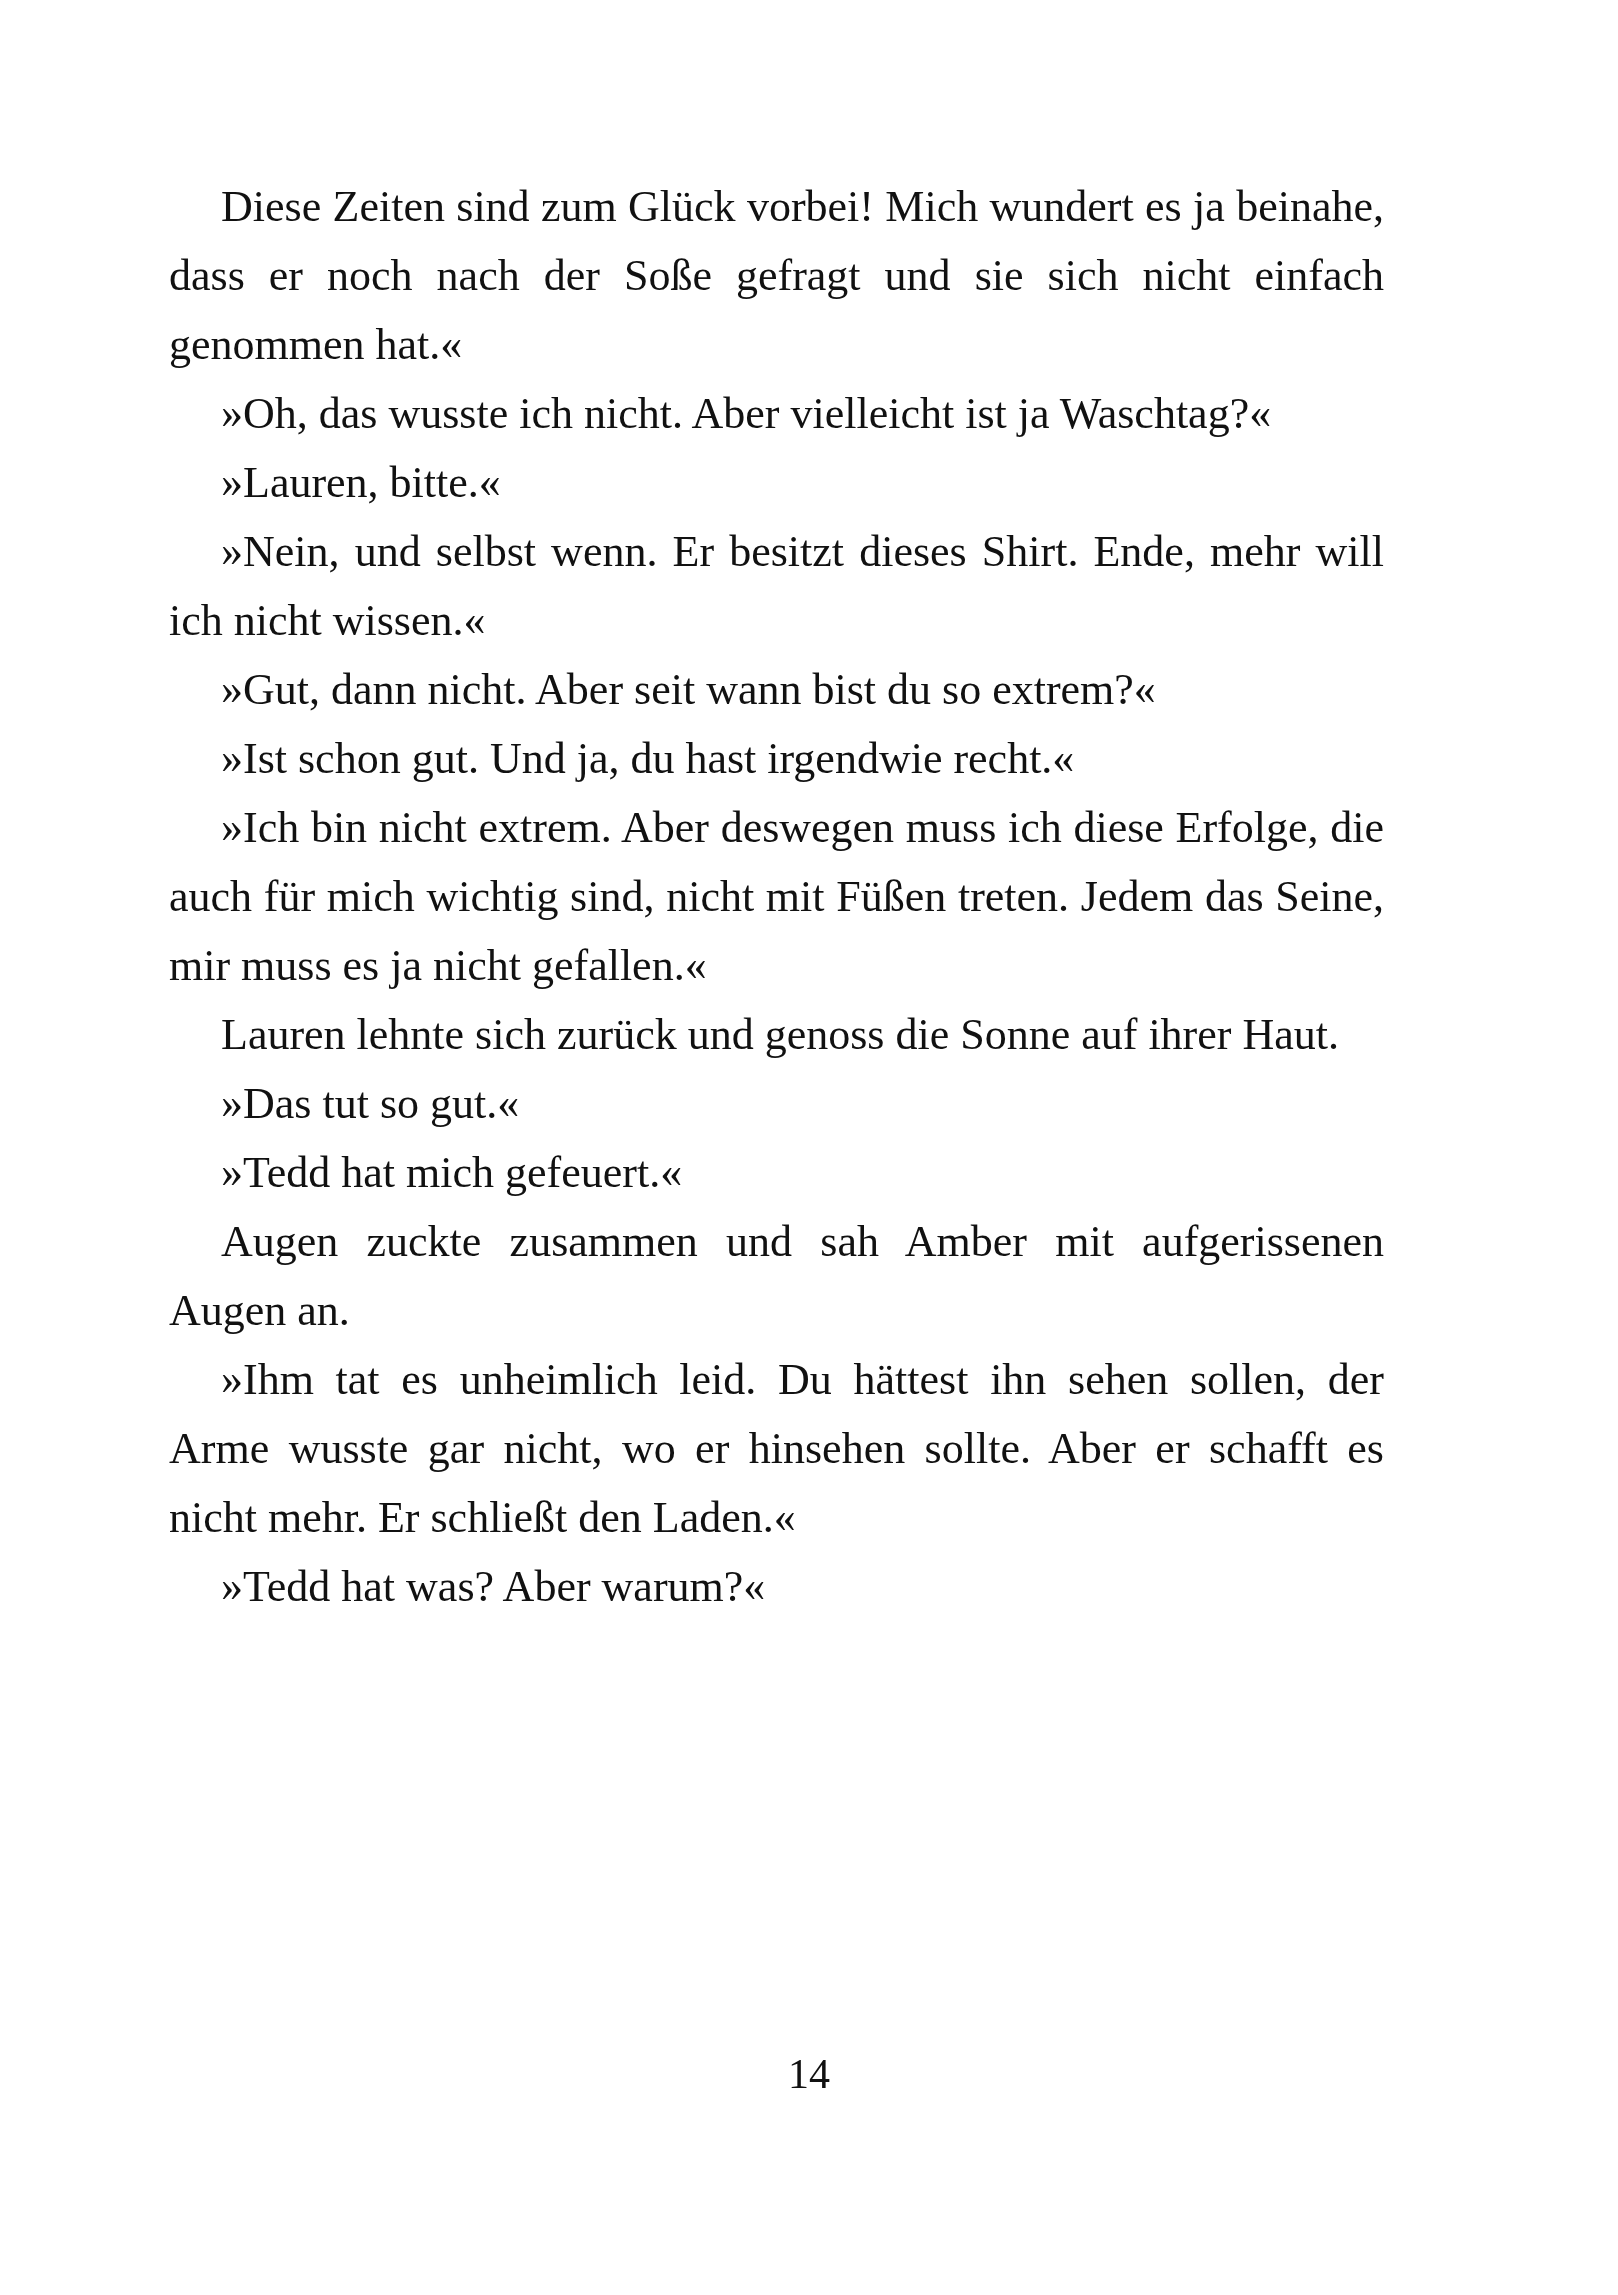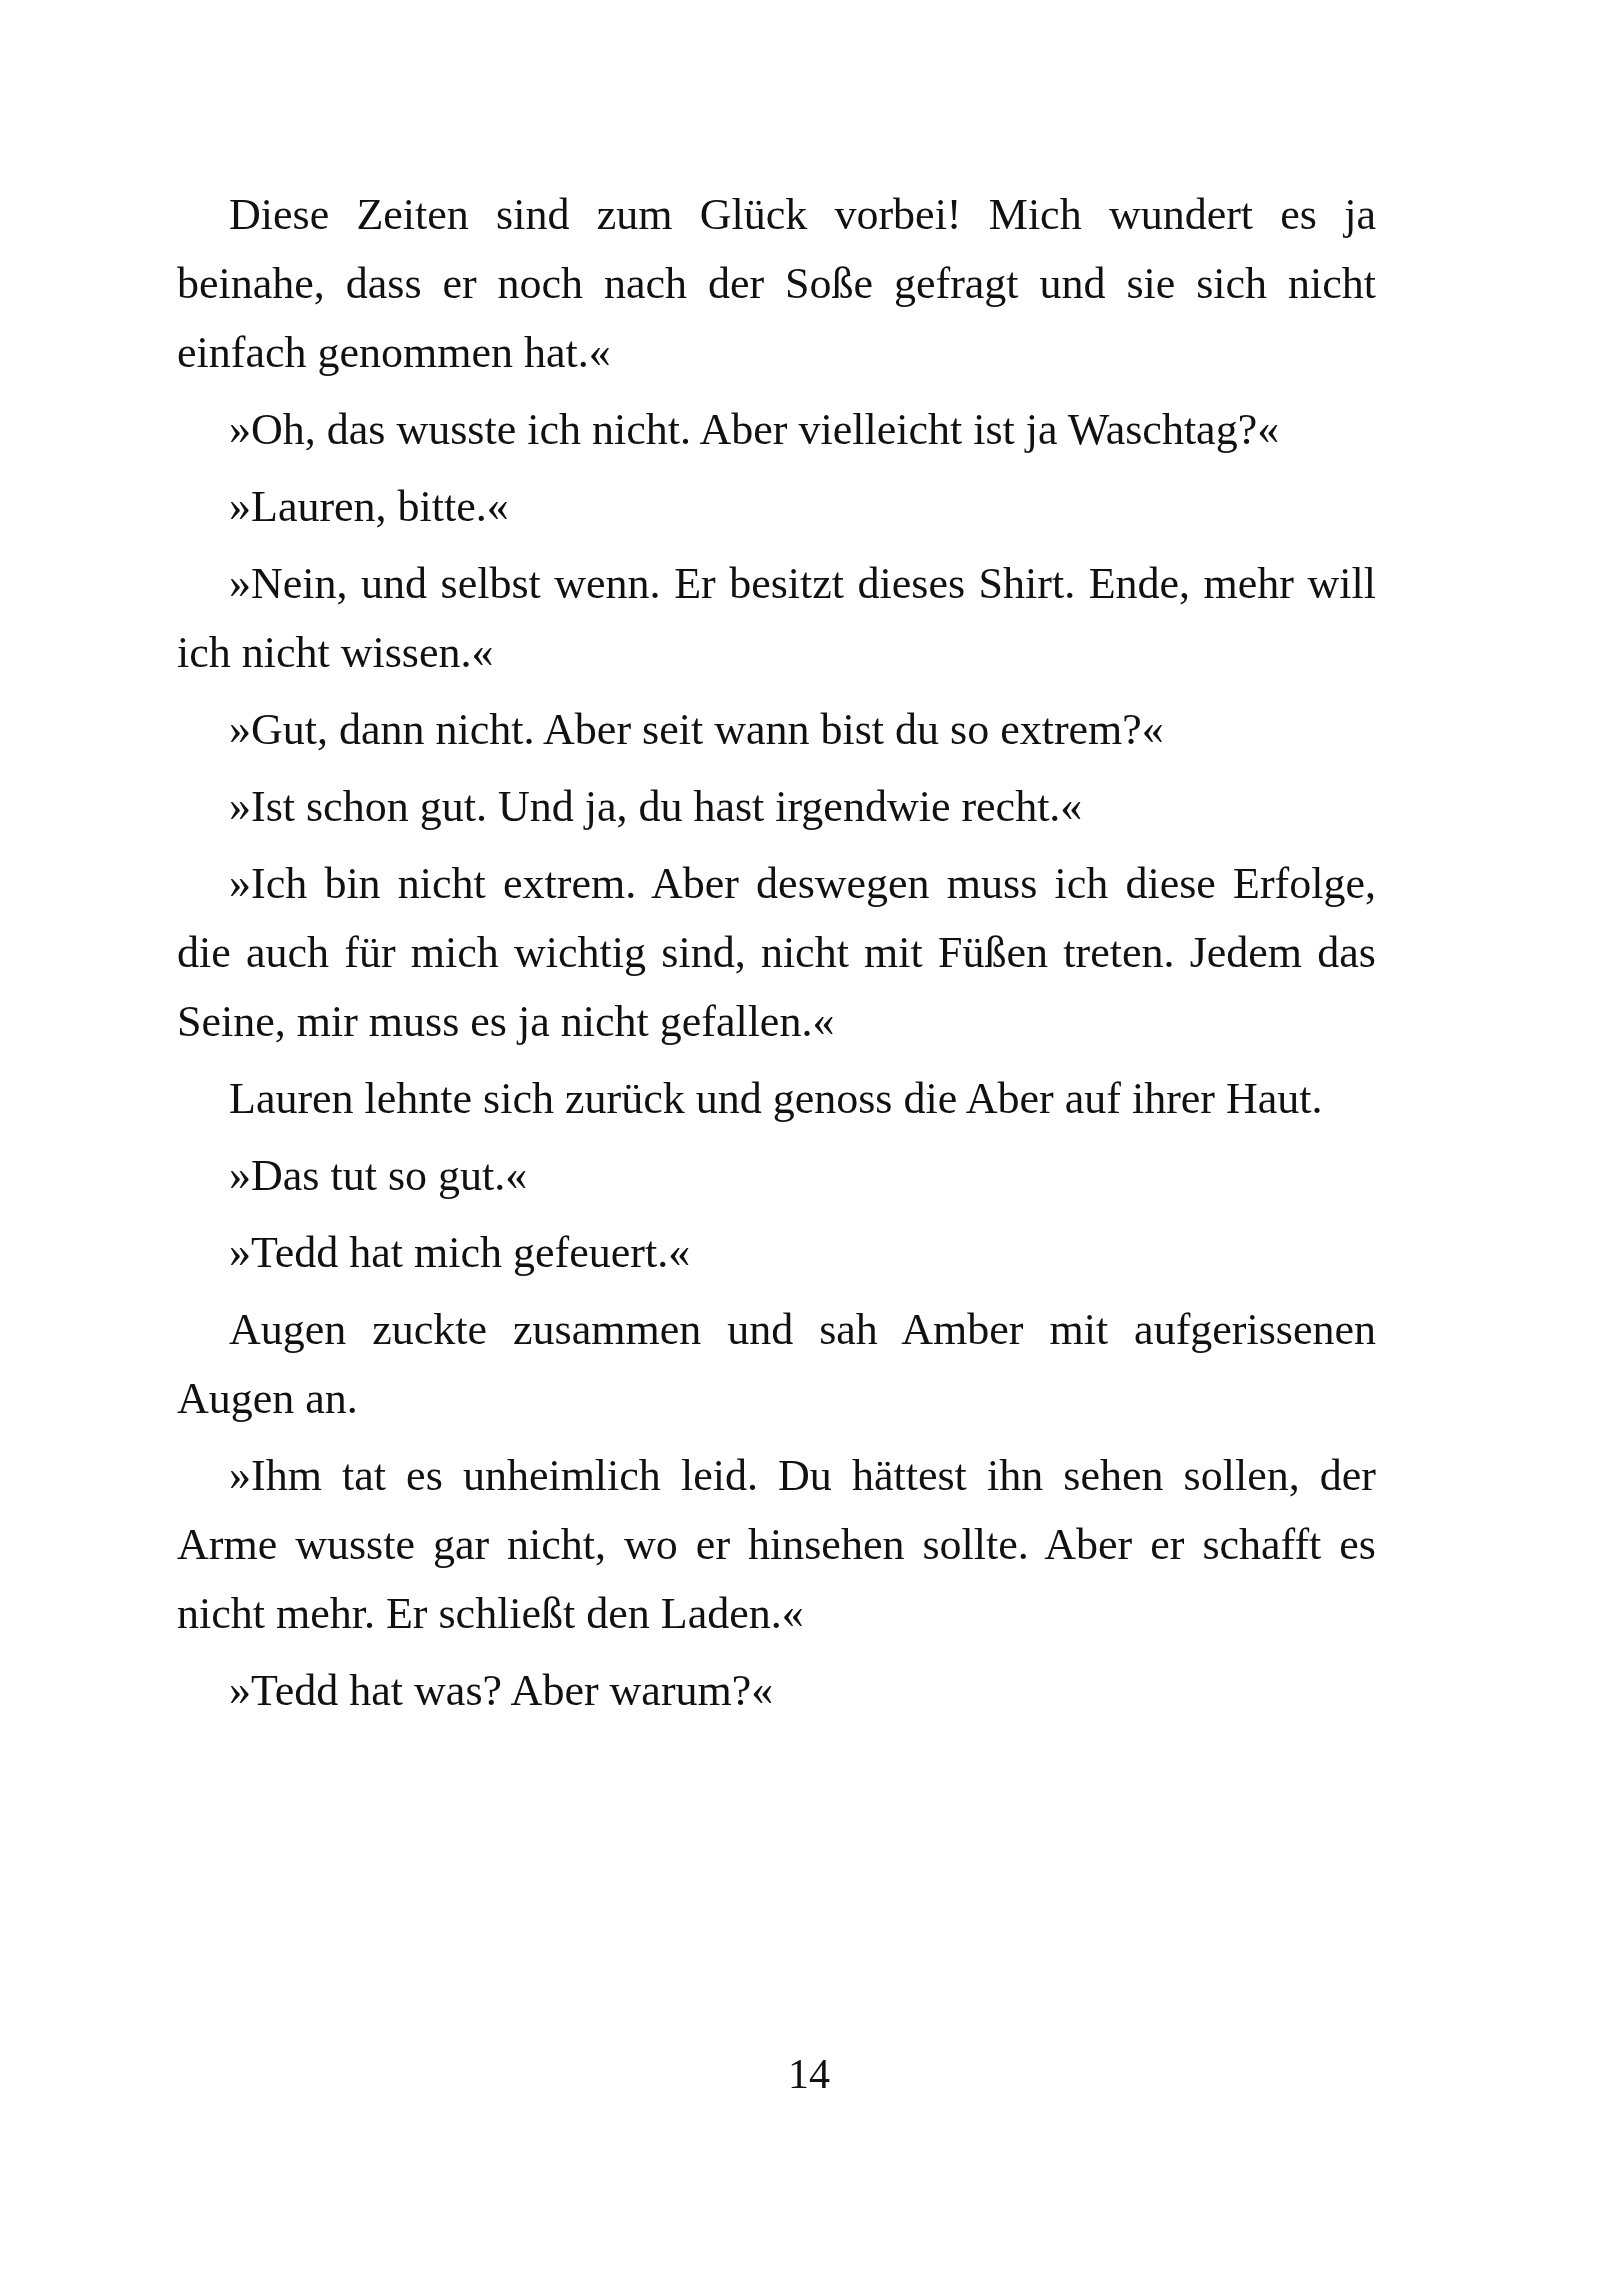--- a/index.html
+++ b/index.html
@@ -20,21 +20,21 @@
     position: absolute;
     left: 169px;
     top: 172px;
     width: 1215px;
     font-size: 44px;
     line-height: 69px;
     text-align: justify;
     text-justify: inter-word;
   }
   .text-block p {
-    margin: 8px;
+    margin: 0;
     padding: 0;
     text-indent: 52px;
   }
   .page-number {
     position: absolute;
     top: 2014px;
     left: 0;
     width: 100%;
     text-align: center;
     font-size: 42px;
@@ -48,21 +48,21 @@
 
 <div class="book-page">
   <div class="text-block">
     <p>Diese Zeiten sind zum Glück vorbei! Mich wundert es ja beinahe, dass er noch nach der Soße gefragt und sie sich nicht einfach genommen hat.«</p>
     <p>»Oh, das wusste ich nicht. Aber vielleicht ist ja Waschtag?«</p>
     <p>»Lauren, bitte.«</p>
     <p>»Nein, und selbst wenn. Er besitzt dieses Shirt. Ende, mehr will ich nicht wissen.«</p>
     <p>»Gut, dann nicht. Aber seit wann bist du so extrem?«</p>
     <p>»Ist schon gut. Und ja, du hast irgendwie recht.«</p>
     <p>»Ich bin nicht extrem. Aber deswegen muss ich diese Erfolge, die auch für mich wichtig sind, nicht mit Füßen treten. Jedem das Seine, mir muss es ja nicht gefallen.«</p>
-    <p>Lauren lehnte sich zurück und genoss die Aber auf ihrer Haut.</p>
+    <p>Lauren lehnte sich zurück und genoss die Sonne auf ihrer Haut.</p>
     <p>»Das tut so gut.«</p>
     <p>»Tedd hat mich gefeuert.«</p>
     <p>Augen zuckte zusammen und sah Amber mit aufgerissenen Augen an.</p>
     <p>»Ihm tat es unheimlich leid. Du hättest ihn sehen sollen, der Arme wusste gar nicht, wo er hinsehen sollte. Aber er schafft es nicht mehr. Er schließt den Laden.«</p>
     <p>»Tedd hat was? Aber warum?«</p>
   </div>
   <div class="page-number">14</div>
 </div>
 
 

